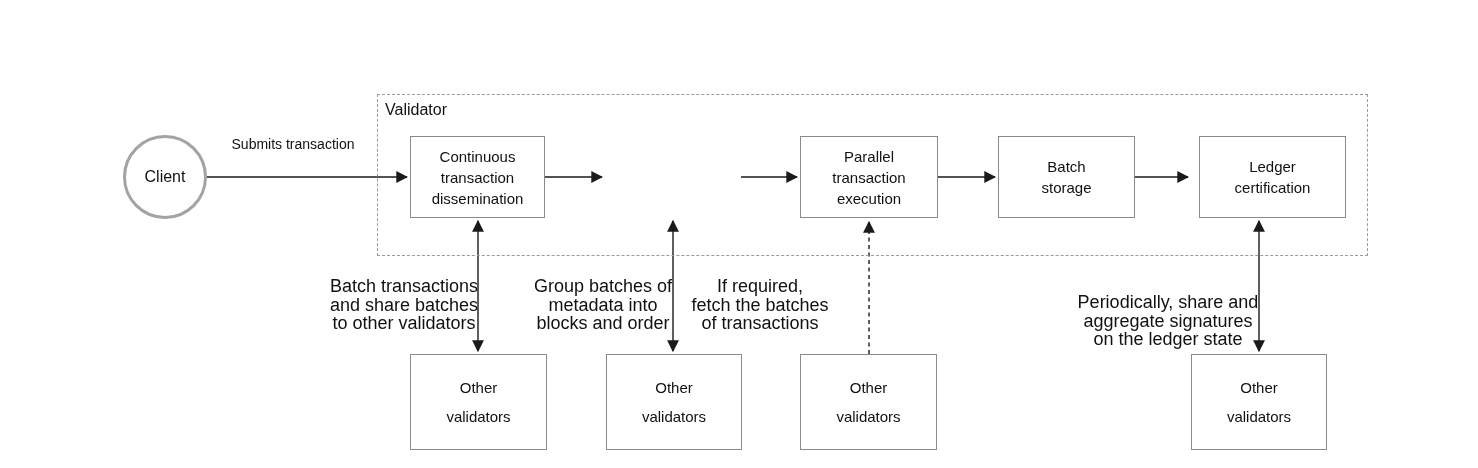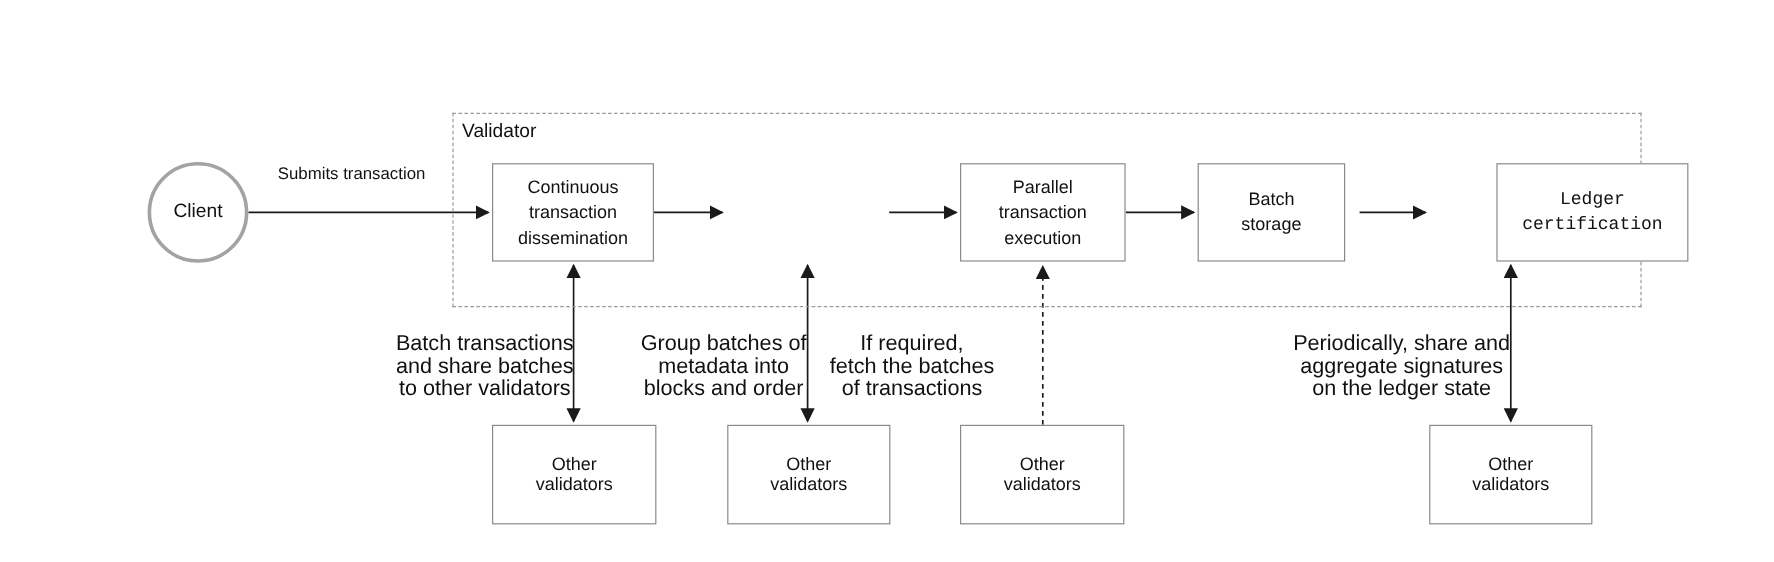--- a/index.html
+++ b/index.html
@@ -55,27 +55,27 @@
     display: flex; align-items: center; justify-content: center;
     text-align: center;
     font-size: 15px;
     line-height: 21px;
     white-space: pre-line;
   }
 
   .other-box {
     position: absolute;
     top: 354px;
-    height: 83px;
+    height: 96px;
     border: 1px solid #8a8a8a;
     background: #ffffff;
     display: flex; align-items: center; justify-content: center;
     text-align: center;
     font-size: 15px;
-    line-height: 16px;
+    line-height: 29px;
     white-space: pre-line;
   }
 
   .edge-label {
     position: absolute;
     left: 193px; top: 136px;
     width: 200px;
     text-align: center;
     font-size: 14px;
     color: #111111;
@@ -129,25 +129,25 @@
   <div class="proc-box" style="left:410px; width:135px;">
     <span>Continuous
 transaction
 dissemination</span>
   </div>
   <div class="proc-box" style="left:800px; width:138px;">
     <span>Parallel
 transaction
 execution</span>
   </div>
-  <div class="proc-box" style="left:998px; width:123px;">
+  <div class="proc-box" style="left:998px; width:137px;">
     <span>Batch
 storage</span>
   </div>
-  <div class="proc-box" style="left:1247px; width:160px;font-family:Liberation Mono, monospace;">
+  <div class="proc-box" style="left:1199px; width:147px;">
     <span>Ledger
 certification</span>
   </div>
 
   <div class="other-box" style="left:410px; width:137px;">
     <span>Other
 validators</span>
   </div>
   <div class="other-box" style="left:606px; width:136px;">
     <span>Other
@@ -164,17 +164,17 @@
 
   <div class="annotation" style="left:304px;">Batch transactions
 and share batches
 to other validators</div>
   <div class="annotation" style="left:503px;">Group batches of
 metadata into
 blocks and order</div>
   <div class="annotation" style="left:660px;">If required,
 fetch the batches
 of transactions</div>
-  <div class="annotation" style="left:1058px; width:220px;">Periodically, share and
+  <div class="annotation" style="left:1058px; width:220px;margin-top:16px;">Periodically, share and
 aggregate signatures
 on the ledger state</div>
 
 </div>
 
 </body></html>

